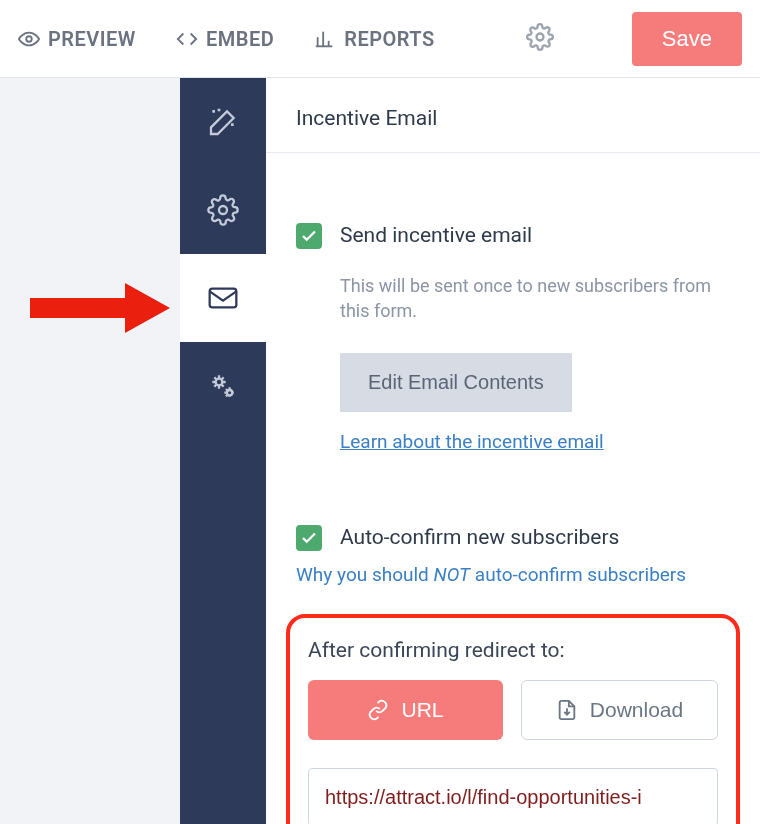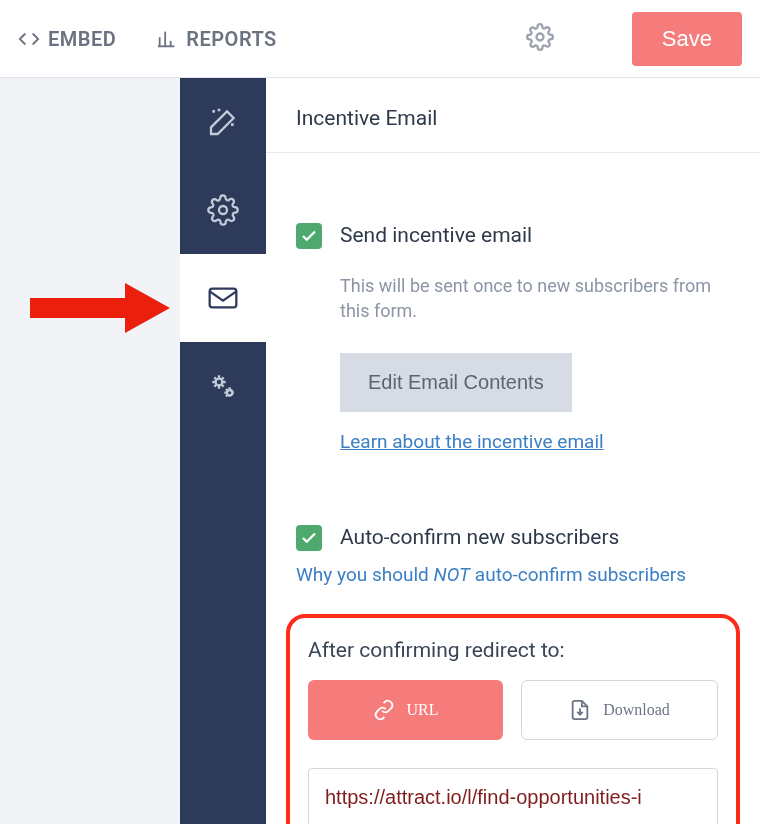--- a/index.html
+++ b/index.html
@@ -211,26 +211,25 @@
       margin-bottom: 28px;
     }
     .pill-btn {
       flex: 1;
       height: 60px;
       border-radius: 6px;
       display: flex;
       align-items: center;
       justify-content: center;
       gap: 12px;
-      font-size: 16px;
+      font-size: 21px;
       border: 1px solid #d0d6e0;
       background: #fff;
       color: #6b7684;
       cursor: pointer;
-      font-family: Liberation Serif, serif;
     }
     .pill-btn.active {
       background: #f67b7b;
       color: #fff;
       border: none;
     }
     .pill-btn svg {
       width: 22px;
       height: 22px;
       stroke: currentColor;
@@ -244,20 +243,27 @@
       border-radius: 4px;
       padding: 0 16px;
       font-size: 20px;
       color: #7f1d1d;
     }
   </style>
 </head>
 <body>
 
 <div class="top-bar">
+  <div class="top-item">
+    <svg viewBox="0 0 24 24">
+        <path d="M1 12s4-7 11-7 11 7 11 7-4 7-11 7S1 12 1 12z"></path>
+        <circle cx="12" cy="12" r="3"></circle>
+      </svg>
+    <span>PREVIEW</span>
+  </div>
   <div class="top-item">
     <svg viewBox="0 0 24 24">
         <polyline points="16 18 22 12 16 6"></polyline>
         <polyline points="8 6 2 12 8 18"></polyline>
       </svg>
     <span>EMBED</span>
   </div>
   <div class="top-item">
     <svg viewBox="0 0 24 24">
         <line x1="4" y1="20" x2="4" y2="10"></line>

